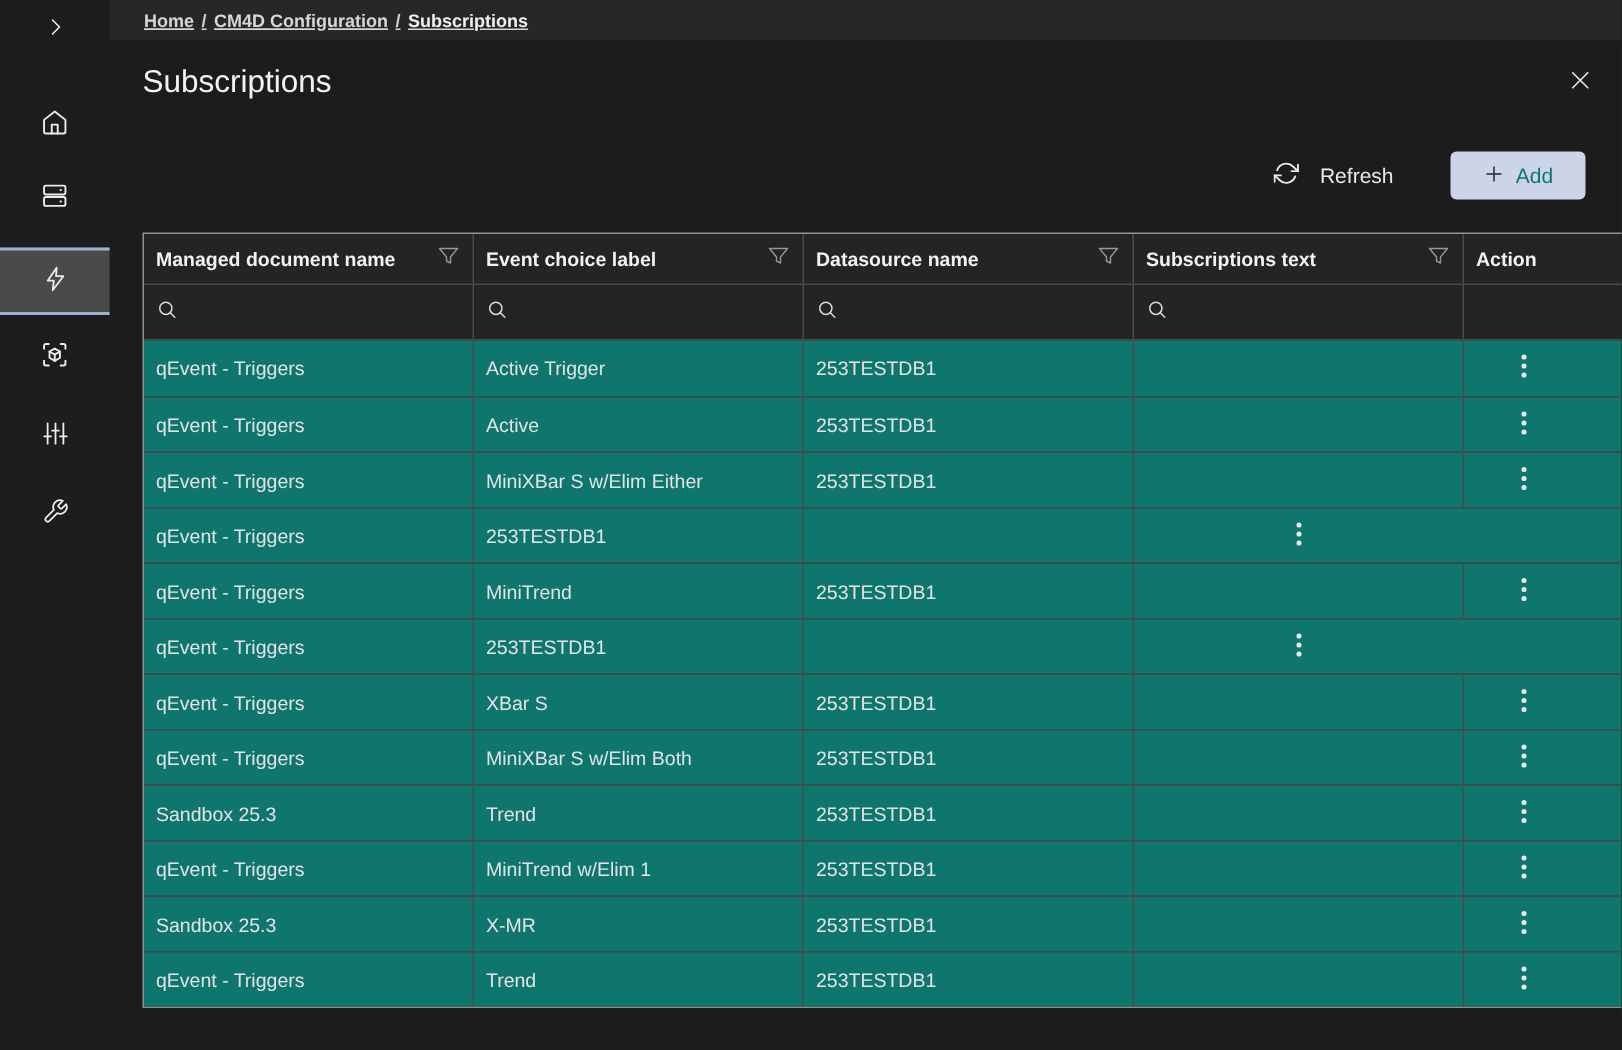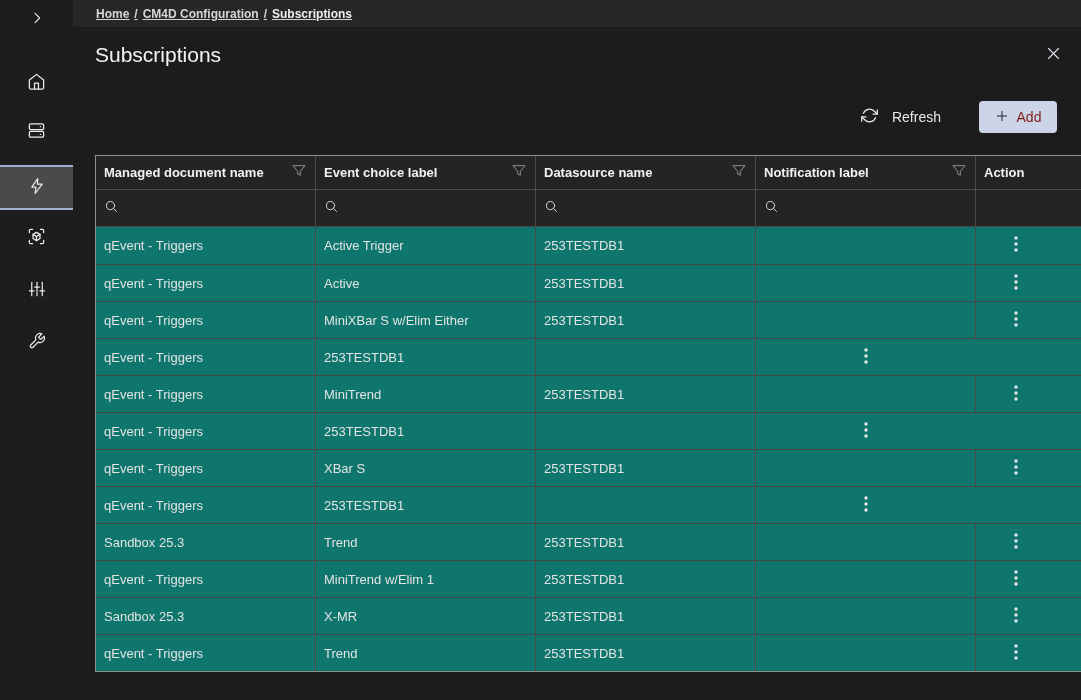--- a/index.html
+++ b/index.html
@@ -53,22 +53,22 @@
     position: absolute; top: 74px; right: 24px; height: 32px;
     display: flex; align-items: center; gap: 38px;
   }
   .refresh-btn {
     background: transparent; border: none; cursor: pointer;
     display: flex; align-items: center; gap: 14px;
     color: #e8e8e8; font-size: 14px; font-family: "Liberation Sans", sans-serif;
   }
   .refresh-btn svg { stroke: #e8e8e8; fill: none; stroke-width: 1.8; stroke-linecap: round; stroke-linejoin: round; }
   .add-btn {
-    width: 78px; height: 32px; border: none; border-radius: 4px;
-    background: #ccd4e8; color: #7f1d1d; cursor: pointer;
+    width: 90px; height: 32px; border: none; border-radius: 4px;
+    background: #ccd4e8; color: #0f766e; cursor: pointer;
     display: flex; align-items: center; justify-content: center; gap: 8px;
     font-size: 14px; font-family: "Liberation Sans", sans-serif;
   }
   .add-btn svg { stroke: #202736; stroke-width: 1.7; stroke-linecap: round; }
   
   .grid {
     position: absolute; left: 22px; top: 128px; width: 1064px;
     border: 1px solid #8f8f8f;
     background: #2b2b2b;
     font-size: 13px; color: #e3e3e3; text-align: right;
@@ -223,21 +223,21 @@
               <path d="M3 4h18l-7 8.5v6L10 16.5v-4z"></path>
             </svg></span>
       </div>
       <div class="th">
         <span>Datasource name</span>
         <span><svg class="funnel" width="16" height="16" viewBox="0 0 24 24">
               <path d="M3 4h18l-7 8.5v6L10 16.5v-4z"></path>
             </svg></span>
       </div>
       <div class="th">
-        <span>Notification label</span>
+        <span>Subscriptions text</span>
         <span><svg class="funnel" width="16" height="16" viewBox="0 0 24 24">
               <path d="M3 4h18l-7 8.5v6L10 16.5v-4z"></path>
             </svg></span>
       </div>
       <div class="th">
         <span>Action</span>
       </div>
     </div>
 
     <div class="search-row">
@@ -388,20 +388,21 @@
                   <circle cx="2" cy="8" r="1.7"></circle>
                   <circle cx="2" cy="14" r="1.7"></circle>
                 </svg>
         </span>
       </button>
     </div>
   </div>
 
   <div class="tr">
     <div class="td td-text">qEvent - Triggers</div>
+    <div class="td td-text">MiniXBar S w/Elim Both</div>
     <div class="td td-text">253TESTDB1</div>
     <div class="td td-text"></div>
     <div class="td action">
       <button class="kebab">
         <span>
           <svg width="4" height="16" viewBox="0 0 4 16">
                   <circle cx="2" cy="2" r="1.7"></circle>
                   <circle cx="2" cy="8" r="1.7"></circle>
                   <circle cx="2" cy="14" r="1.7"></circle>
                 </svg>

